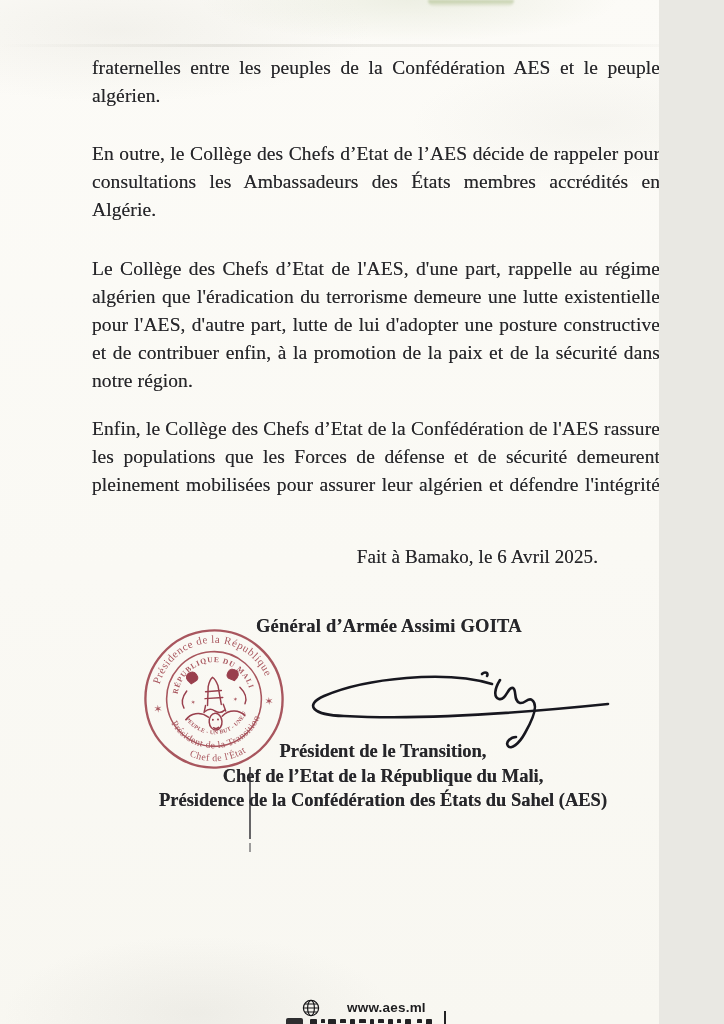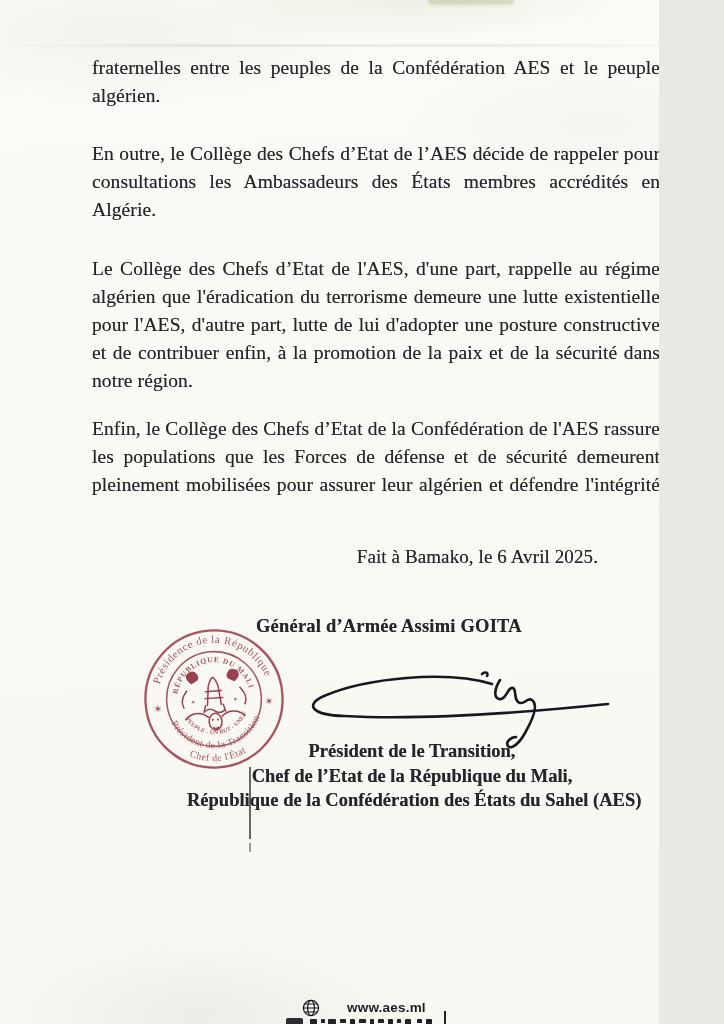--- a/index.html
+++ b/index.html
@@ -27,21 +27,21 @@
   .line.last{text-align-last:left;}
   .p1{top:54px;} .p2{top:140px;} .p3{top:255px;} .p4{top:415px;}
 
   .dateline{position:absolute;right:61px;top:546px;font-size:19px;letter-spacing:.1px;
     text-shadow:0 0 .5px rgba(30,30,30,.55);}
 
   .signatory-name{position:absolute;left:256px;top:616px;font-size:18.5px;font-weight:bold;
     letter-spacing:.2px;text-shadow:0 0 .5px rgba(20,20,20,.6);}
 
   .titles{position:absolute;left:158px;top:739px;width:450px;font-size:18.5px;font-weight:bold;
-    line-height:24.5px;text-shadow:0 0 .5px rgba(20,20,20,.6);margin-left:29px;}
+    line-height:24.5px;text-shadow:0 0 .5px rgba(20,20,20,.6);}
   .titles .line{text-align:center;text-align-last:center;}
 
   .stamp{position:absolute;left:141px;top:626px;transform:rotate(-4deg);opacity:.92;}
   .stamp text{font-family:"Liberation Serif","DejaVu Serif",serif;}
 
   .signature{position:absolute;left:296px;top:658px;}
 
   .fold-line{position:absolute;left:249px;top:767px;width:2px;height:72px;background:rgba(45,45,48,.72);}
   .fold-dash{position:absolute;left:249px;top:843px;width:2px;height:9px;background:rgba(45,45,48,.45);}
 
@@ -133,21 +133,21 @@
     <g stroke="#17171f" stroke-width="2.6" fill="none" stroke-linecap="round" stroke-linejoin="round">
       <path d="M196,26 C150,12 70,20 28,38 C8,47 16,57 48,58 C120,62 215,56 312,46"></path>
       <path d="M186,16 c3,-3 7,-1 5,2"></path>
       <path d="M204,22 c-5,8 -7,17 -1,19 c7,2 9,-13 14,-11 c4,2 0,13 7,15 c5,1 8,-6 12,-3 c7,5 1,19 -7,33 c-6,11 -14,17 -17,13 c-3,-4 3,-9 8,-9"></path>
     </g>
   </svg>
 
   <div class="titles">
       <div class="line">Président de le Transition,</div>
       <div class="line">Chef de l’Etat de la République du Mali,</div>
-      <div class="line last">République de la Confédération des États du Sahel (AES)</div>
+      <div class="line last">Présidence de la Confédération des États du Sahel (AES)</div>
     </div>
 
   <div class="fold-line"></div>
   <div class="fold-dash"></div>
 
   <div class="footer">
     <svg class="globe" width="18" height="18" viewBox="0 0 18 18">
       <g stroke="#151517" stroke-width="1.2" fill="none">
         <circle cx="9" cy="9" r="7.6"></circle>
         <ellipse cx="9" cy="9" rx="3.4" ry="7.6"></ellipse>

